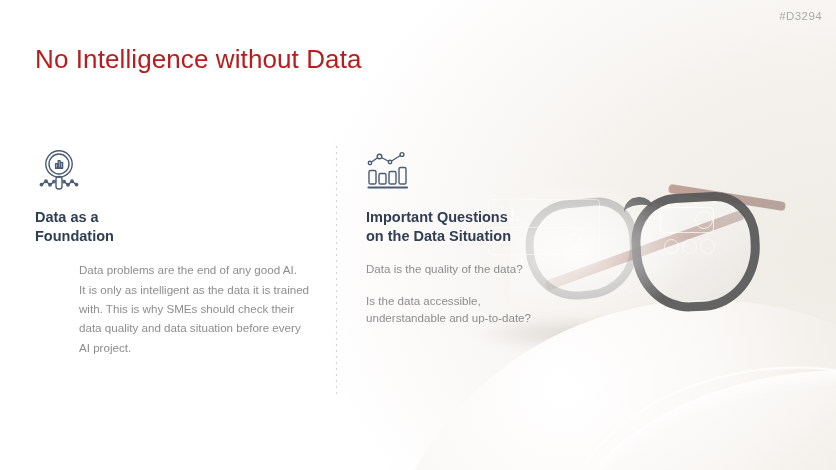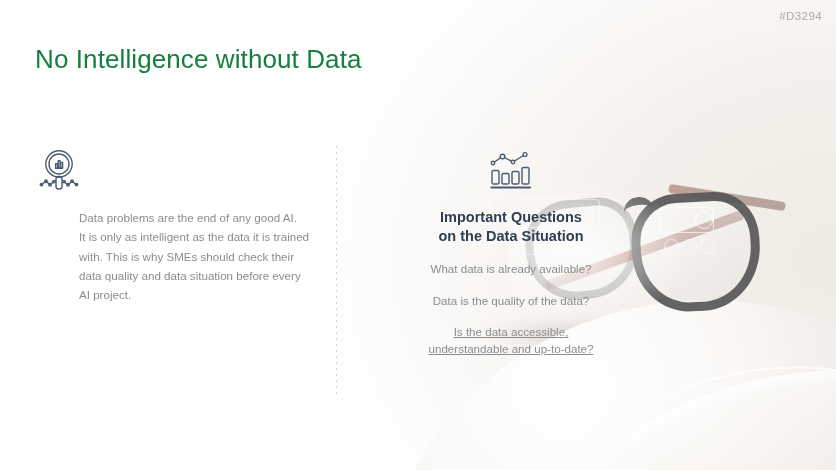--- a/index.html
+++ b/index.html
@@ -175,42 +175,42 @@
     font-size: 11.5px;
     color: #a9a9a9;
     letter-spacing: 0.4px;
   }
   .slide-title {
     position: absolute;
     left: 35px;
     top: 27px;
     font-size: 26px;
     font-weight: 400;
-    color: #15803d;
+    color: #b91c1c;
     letter-spacing: 0.1px;
   }
 
   .divider {
     position: absolute;
     left: 336px;
     top: 146px;
     width: 1px;
     height: 250px;
     background-image: linear-gradient(to bottom, #d2d2d2 0 2px, rgba(255,255,255,0) 2px 6px);
     background-size: 1px 6px;
     background-repeat: repeat-y;
   }
 
   .col {
     position: absolute;
     top: 148px;
     width: 290px;
   }
   .col-left  { left: 35px; }
-  .col-right { left: 366px; text-align: center; }
+  .col-right { left: 366px; }
 
   .col-icon { height: 44px; margin-bottom: 16px; }
 
   .col-heading {
     font-size: 14.5px;
     font-weight: bold;
     color: #2f3e53;
     line-height: 1.32;
     margin: 0 0 14px 0;
     white-space: pre-line;
@@ -223,21 +223,21 @@
     margin-left: 44px;
   }
   .q-list { margin: 0; padding: 0; list-style: none; }
   .q-item {
     font-size: 11.6px;
     color: #8d8d8d;
     line-height: 1.5;
     margin-bottom: 14px;
     white-space: pre-line;
   }
-  .q-item:last-child { margin-bottom: 0; text-decoration: underline; }
+  .q-item:last-child { margin-bottom: 0; }
 </style>
 </head>
 <body>
 
 <div id="slide">
 
   <div class="bg-photo">
     <div class="bg-base"></div>
     <div class="table-shadow"></div>
     <div class="dome"></div>
@@ -296,20 +296,22 @@
         <circle cx="15" cy="36.8" r="1.25"></circle>
         <circle cx="19" cy="33.6" r="1.25"></circle>
 
         <polyline points="29,33.6 33,36.8 37,33.2 41.5,36.6"></polyline>
         <circle cx="29" cy="33.6" r="1.25"></circle>
         <circle cx="33" cy="36.8" r="1.25"></circle>
         <circle cx="37" cy="33.2" r="1.25"></circle>
         <circle cx="41.5" cy="36.6" r="1.25"></circle>
       </svg>
     </div>
+    <h2 class="col-heading">Data as a
+Foundation</h2>
     <p class="col-body">Data problems are the end of any good AI.
 It is only as intelligent as the data it is trained
 with. This is why SMEs should check their
 data quality and data situation before every
 AI project.</p>
   </div>
 
   <div class="col col-right">
     <div class="col-icon">
       <svg width="44" height="44" viewBox="0 0 44 44" fill="none" stroke="#4a5b74" stroke-width="1.4" stroke-linecap="round" stroke-linejoin="round">
@@ -324,20 +326,19 @@
         <rect x="13" y="25.5" width="7" height="10.5" rx="1.6"></rect>
         <rect x="23" y="23.5" width="7" height="12.5" rx="1.6"></rect>
         <rect x="33" y="19.5" width="7" height="16.5" rx="1.6"></rect>
 
         <line x1="2.5" y1="39.5" x2="41" y2="39.5" stroke-width="2.2"></line>
       </svg>
     </div>
     <h2 class="col-heading">Important Questions
 on the Data Situation</h2>
     <ul class="q-list">
-      <li class="q-item">What data is already available?</li>
       <li class="q-item">Data is the quality of the data?</li>
       <li class="q-item">Is the data accessible,
 understandable and up-to-date?</li>
     </ul>
   </div>
 
 </div>
 
 </body></html>

